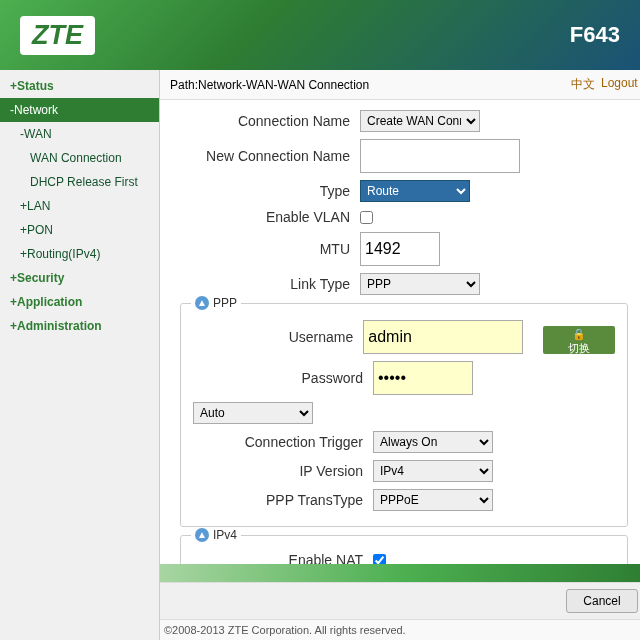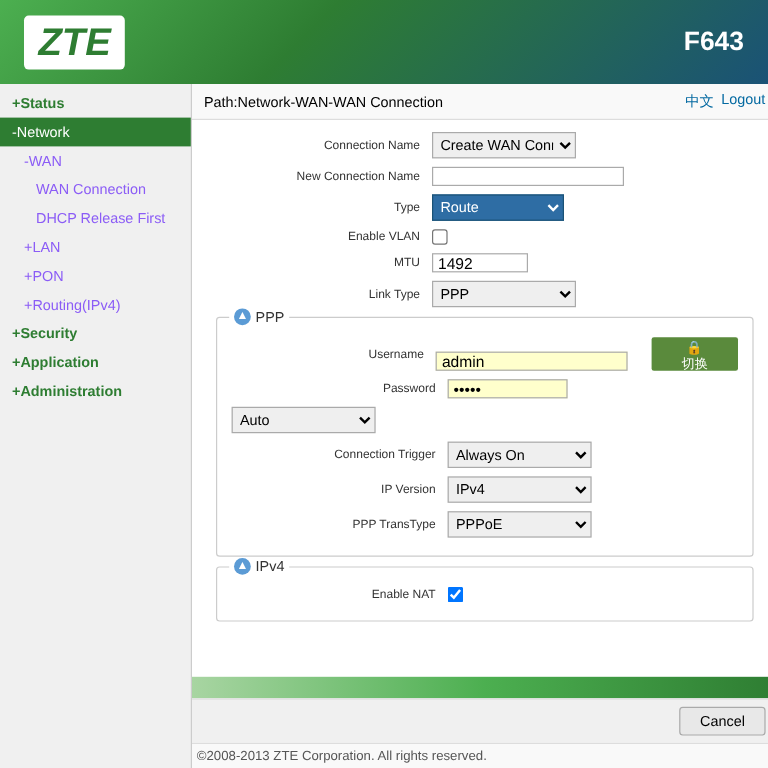--- a/index.html
+++ b/index.html
@@ -9,21 +9,21 @@
     #header {
       height: 70px;
       background: linear-gradient(135deg, #4caf50 0%, #2e7d32 40%, #1a5276 100%);
       display: flex;
       align-items: center;
       justify-content: space-between;
       padding: 0 20px;
     }
     #logo {
       color: white;
-      font-size: 32px;
+      font-size: 27px;
       font-weight: bold;
       font-style: italic;
       background: white;
       color: #2e7d32;
       padding: 4px 12px;
       border-radius: 4px;
     }
     #model-number {
       color: white;
       font-size: 22px;
@@ -41,21 +41,21 @@
       width: 160px;
       background: #f0f0f0;
       border-right: 1px solid #ccc;
       flex-shrink: 0;
       padding-top: 4px;
     }
     .sidebar-item {
       padding: 5px 10px;
       cursor: pointer;
       font-size: 12px;
-      color: #8b5cf6;
+      color: #14532d;
     }
     .sidebar-item.active {
       background: #2e7d32;
       color: white;
     }
     .sidebar-item.section-header {
       font-weight: bold;
       color: #2e7d32;
     }
     .sidebar-item.sub { padding-left: 20px; }
@@ -78,50 +78,50 @@
       border-bottom: 1px solid #ddd;
       background: #f9f9f9;
       font-size: 12px;
     }
     #path-links {
       display: flex;
       gap: 6px;
       font-size: 12px;
     }
     #path-links a {
-      color: #0369a1;
+      color: #a16207;
       text-decoration: none;
     }
 
     
     #form-area {
       flex: 1;
       padding: 10px 20px;
       overflow-y: auto;
     }
     .form-row {
       display: flex;
       align-items: center;
       margin-bottom: 7px;
     }
     .form-label {
       text-align: right;
       width: 180px;
       padding-right: 10px;
-      font-size: 10px;
+      font-size: 14px;
       color: #333;
     }
     .form-control {
       font-size: 12px;
     }
     input[type="text"], input[type="password"] {
-      height: 16px;
+      height: 34px;
       padding: 2px 4px;
       border: 1px solid #aaa;
-      font-size: 13px;
+      font-size: 16px;
       width: 160px;
     }
     select {
       height: 22px;
       padding: 1px 2px;
       border: 1px solid #aaa;
       font-size: 12px;
       width: 100px;
     }
     select.wide { width: 120px; }

